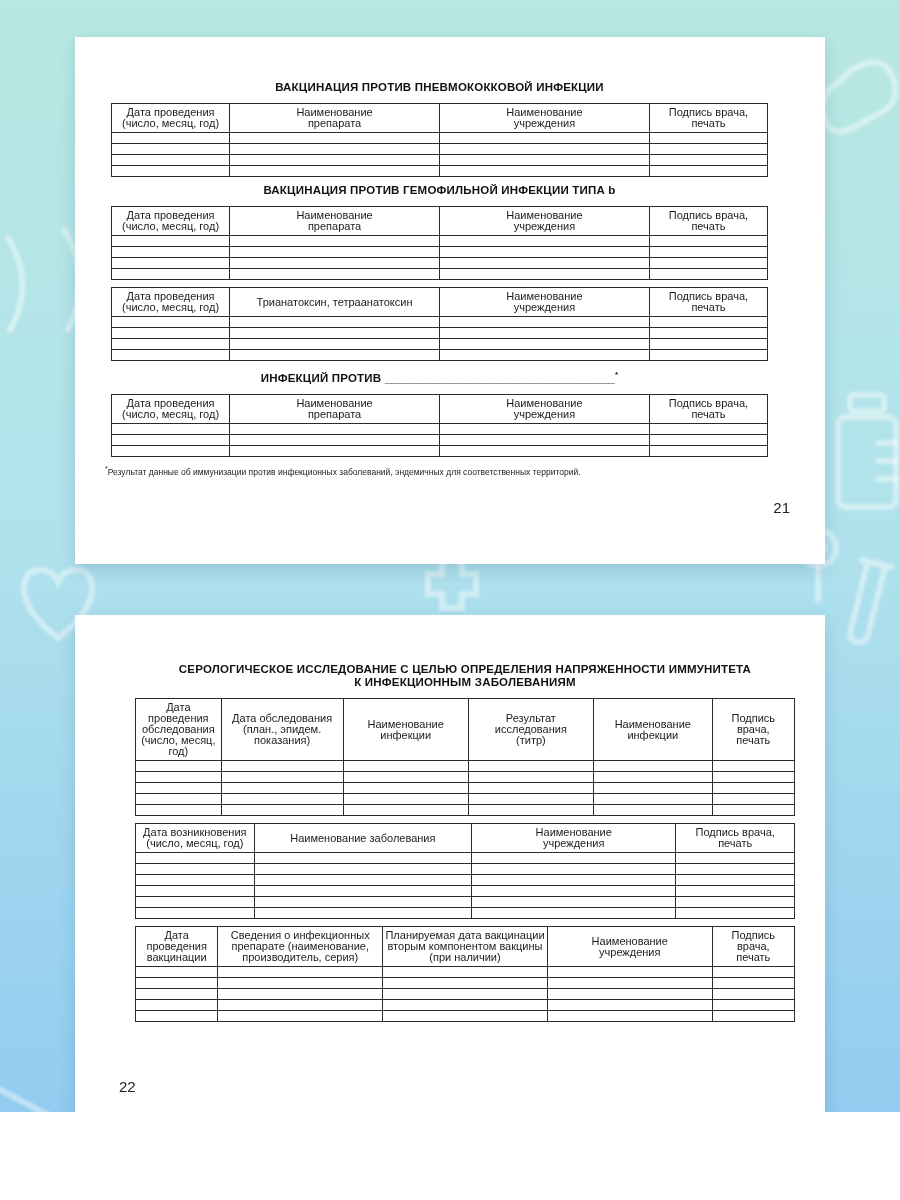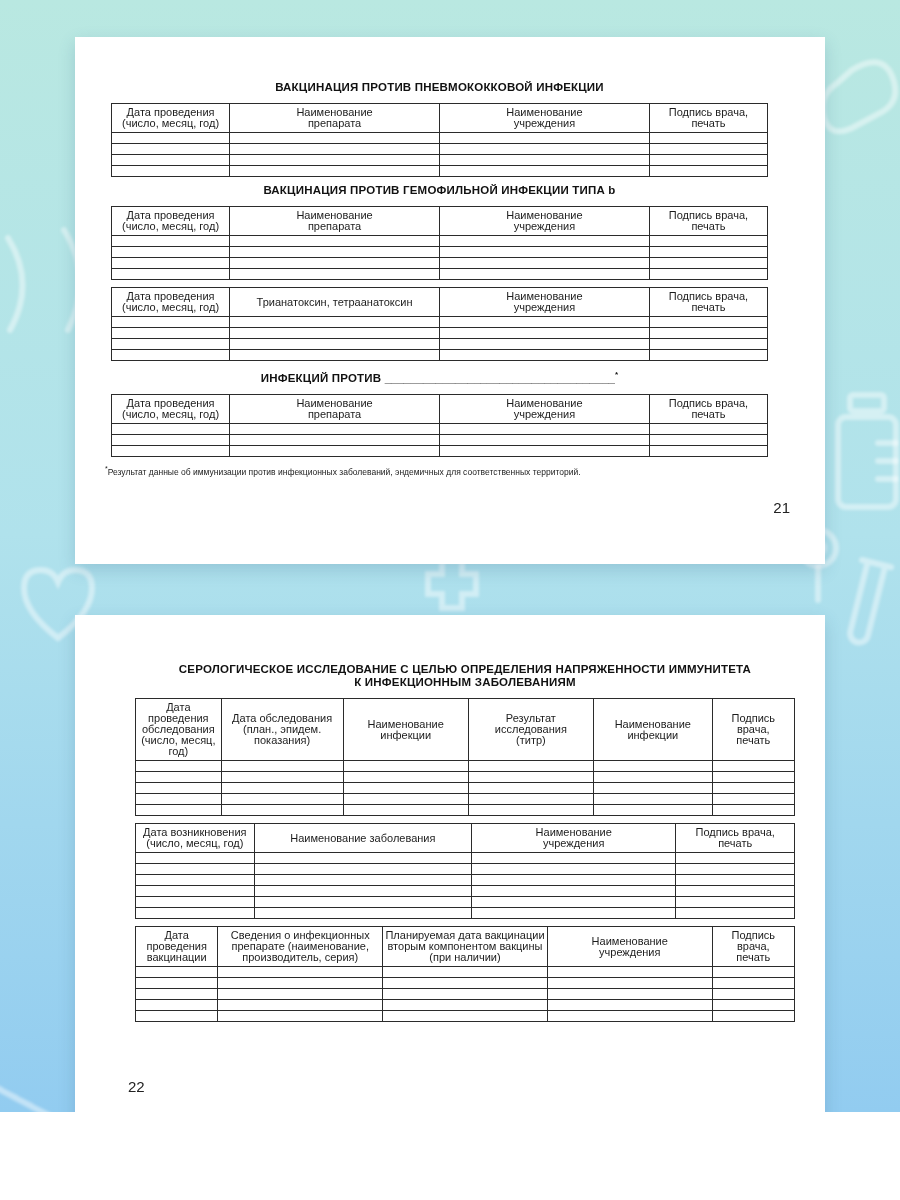--- a/index.html
+++ b/index.html
@@ -44,21 +44,21 @@
     border:1px solid var(--ink); font-weight:400; font-size:11px; line-height:11px;
     text-align:center; vertical-align:middle; padding:3px 2px; white-space:pre-line; color:#1c1c1c;
   }
   table.record td{border:1px solid var(--ink); height:11px; padding:0;}
 
   .footnote{font-size:8.5px; line-height:10px; margin-top:5px; color:#1c1c1c;}
   .footnote sup{font-size:7px;}
 
   .pagenum{position:absolute; font-size:15px; color:#222;}
   .pagenum-21{right:35px; bottom:48px;}
-  .pagenum-22{left:53px; bottom:47px;}
+  .pagenum-22{left:44px; bottom:47px;}
 </style>
 </head>
 <body>
 
 <div class="canvas">
 
   <svg class="bg-pattern" viewBox="0 0 900 1200" xmlns="http://www.w3.org/2000/svg">
     <defs>
         <filter id="soft" x="-20%" y="-20%" width="140%" height="140%">
           <feGaussianBlur stdDeviation="1.8"></feGaussianBlur>

